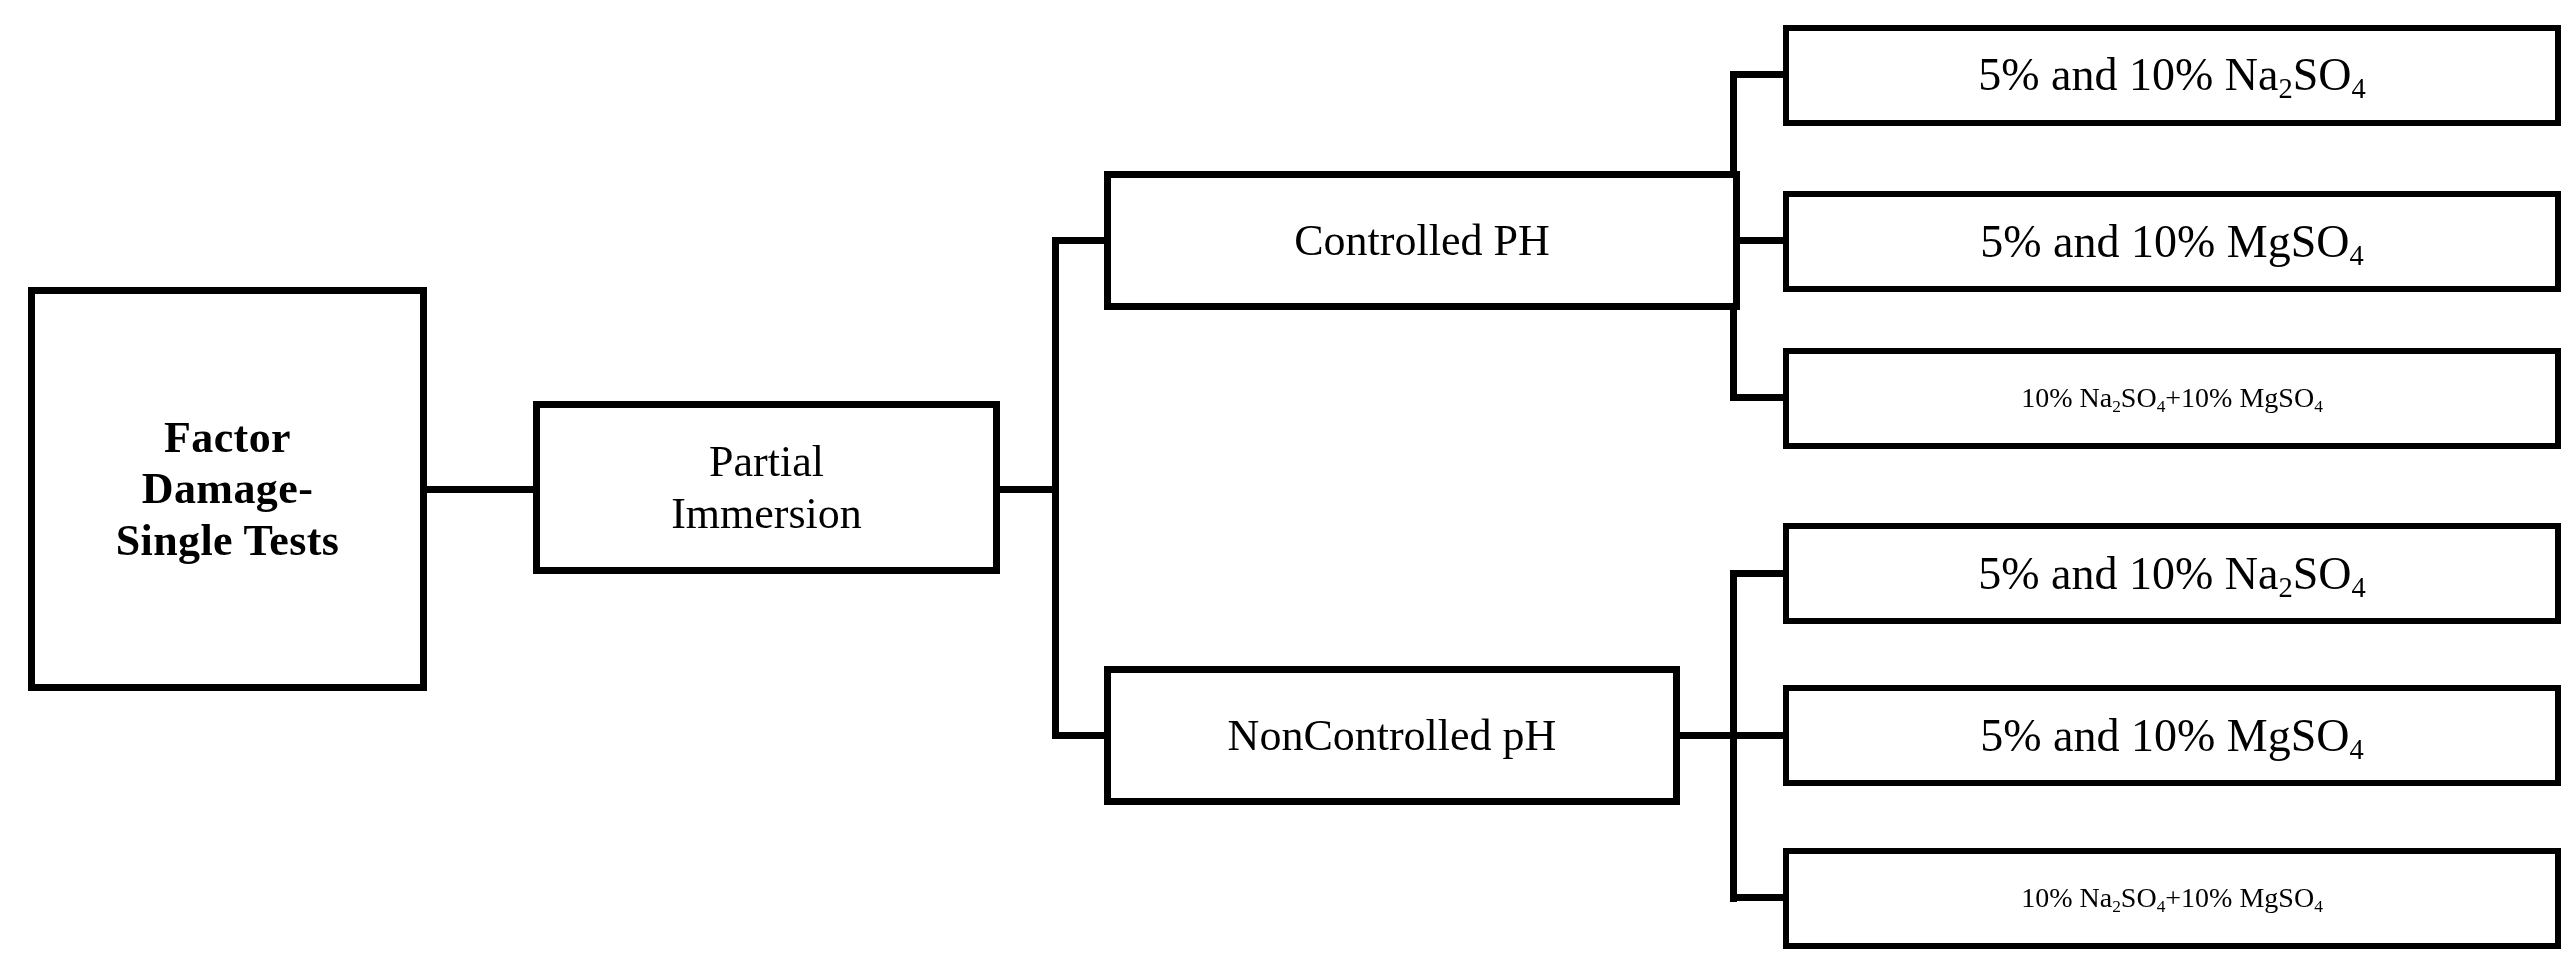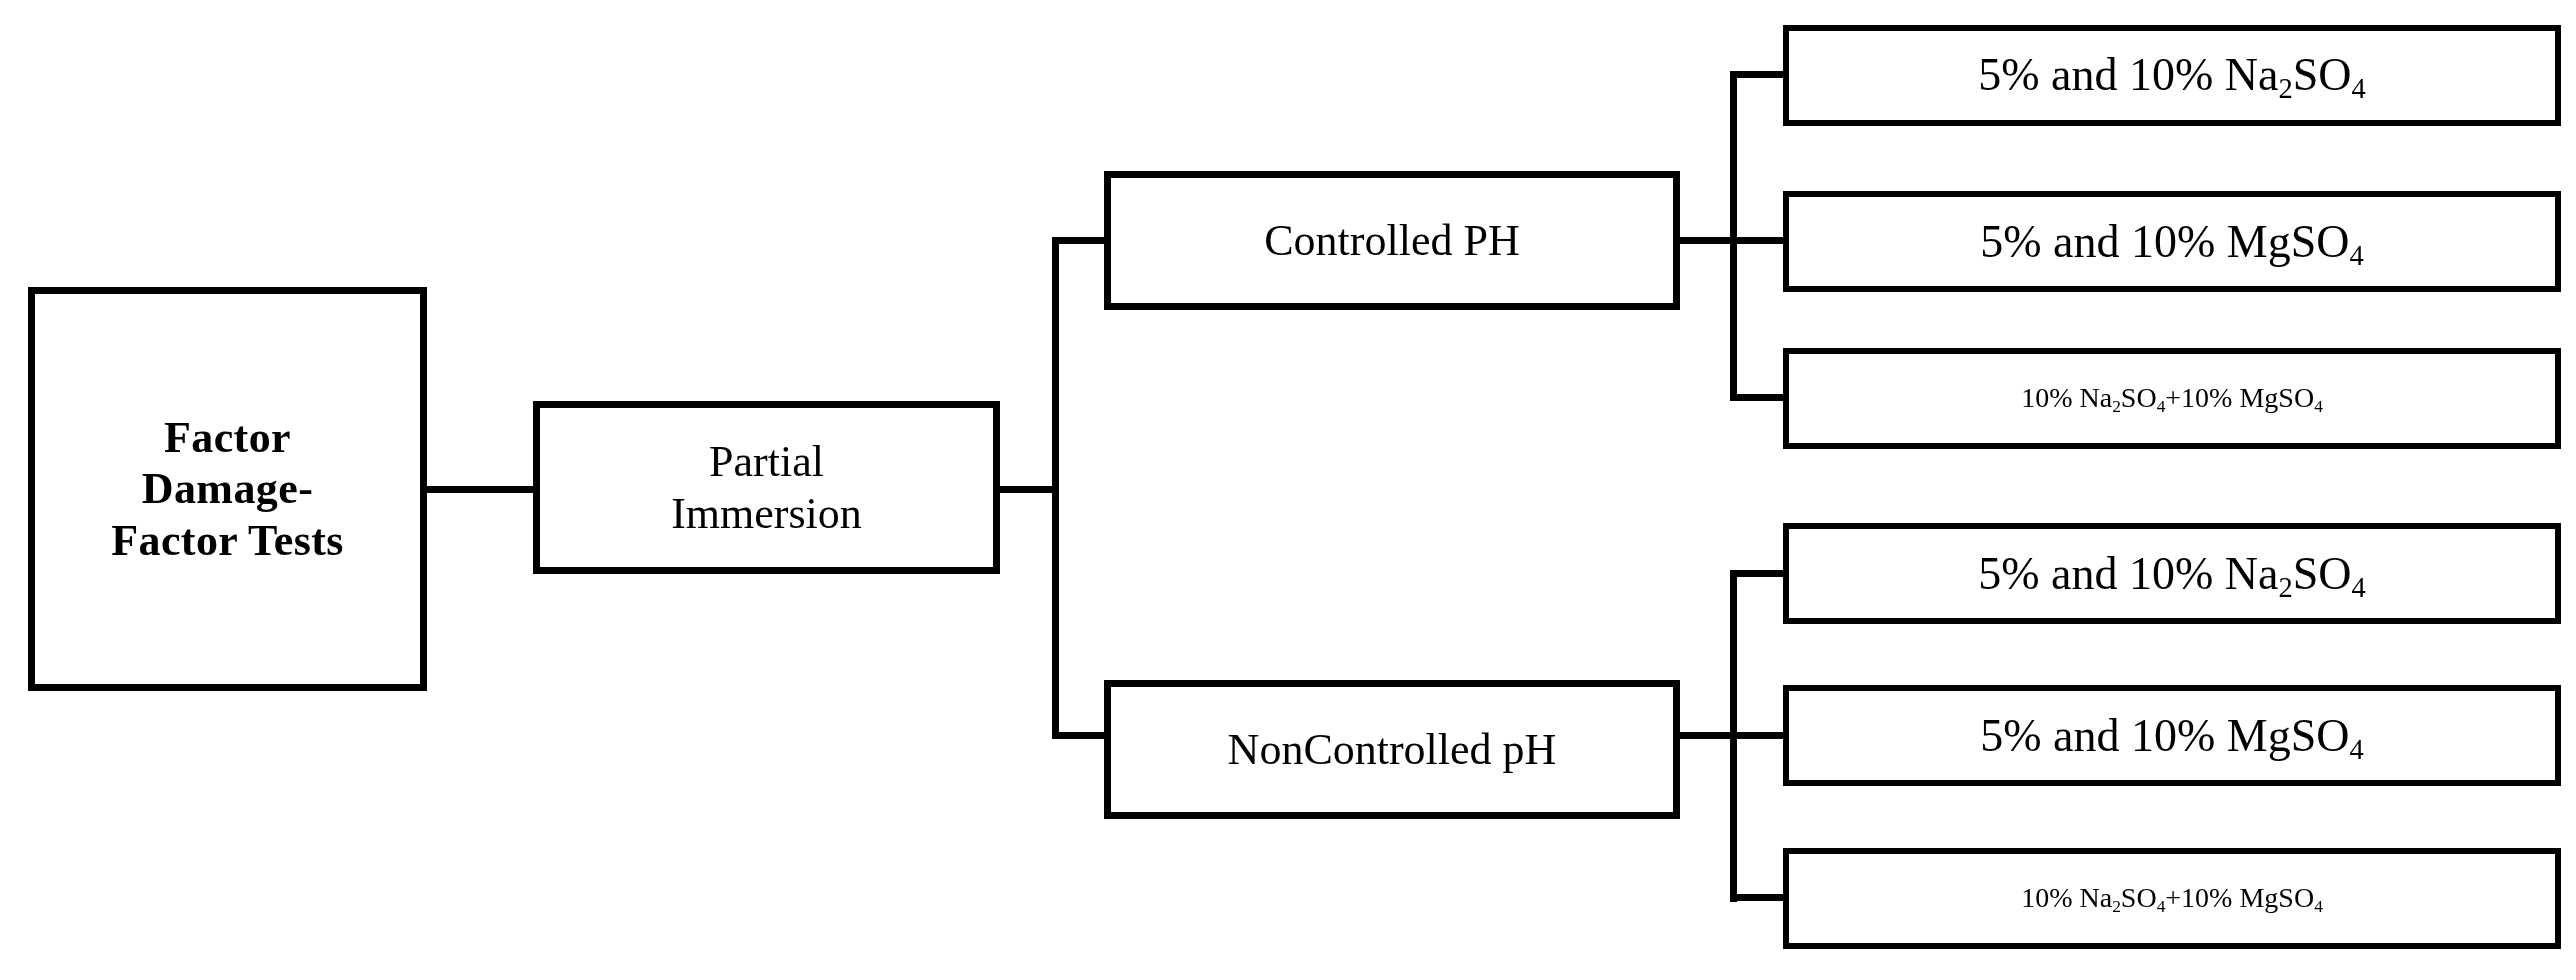--- a/index.html
+++ b/index.html
@@ -88,36 +88,36 @@
   <div class="conn" style="left:1730px; top:570px; width:7px; height:332px;"></div>
 
   <div class="conn" style="left:1730px; top:570px; width:58px; height:7px;"></div>
   <div class="conn" style="left:1730px; top:732px; width:58px; height:7px;"></div>
   <div class="conn" style="left:1730px; top:894px; width:58px; height:7px;"></div>
 
   <div class="node root" style="left:28px; top:287px; width:399px; height:404px;">
     <span class="label">
       <span>Factor</span><br>
       <span>Damage-</span><br>
-      <span>Factor Tests</span>
+      <span>Single Tests</span>
     </span>
   </div>
 
   <div class="node stage" style="left:533px; top:401px; width:467px; height:173px;">
     <span class="label">
       <span>Partial</span><br>
       <span>Immersion</span>
     </span>
   </div>
 
-  <div class="node stage" style="left:1104px; top:171px; width:576px; height:139px;">
+  <div class="node stage" style="left:1104px; top:171px; width:636px; height:139px;">
     <span class="label">Controlled PH</span>
   </div>
 
-  <div class="node stage" style="left:1104px; top:680px; width:576px; height:139px;">
+  <div class="node stage" style="left:1104px; top:666px; width:576px; height:139px;">
     <span class="label">NonControlled pH</span>
   </div>
 
   <div class="node leaf" style="left:1783px; top:24.5px; width:778px; height:101px;">
     <span class="label"><span>5% and 10% Na</span><sub>2</sub><span>SO</span><sub>4</sub></span>
   </div>
 
   <div class="node leaf" style="left:1783px; top:191px; width:778px; height:101px;">
     <span class="label"><span>5% and 10% MgSO</span><sub>4</sub></span>
   </div>

